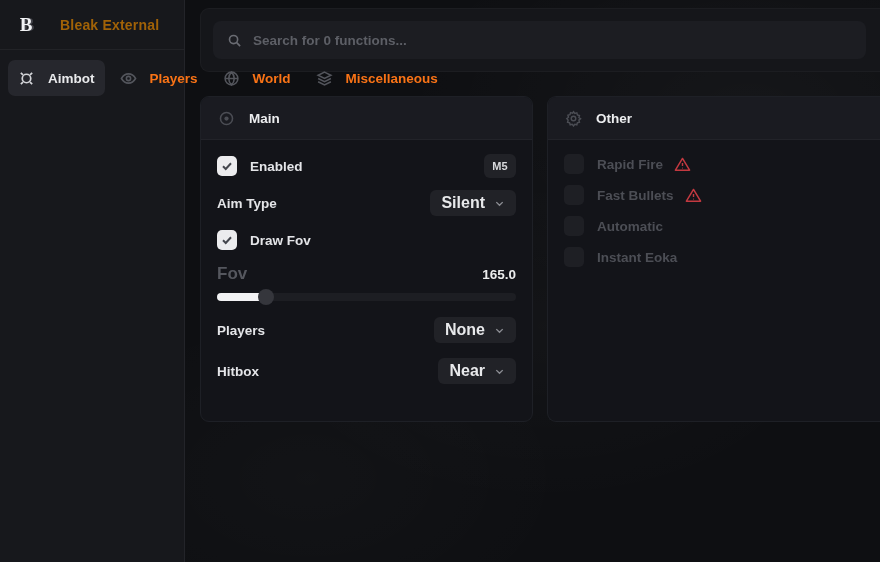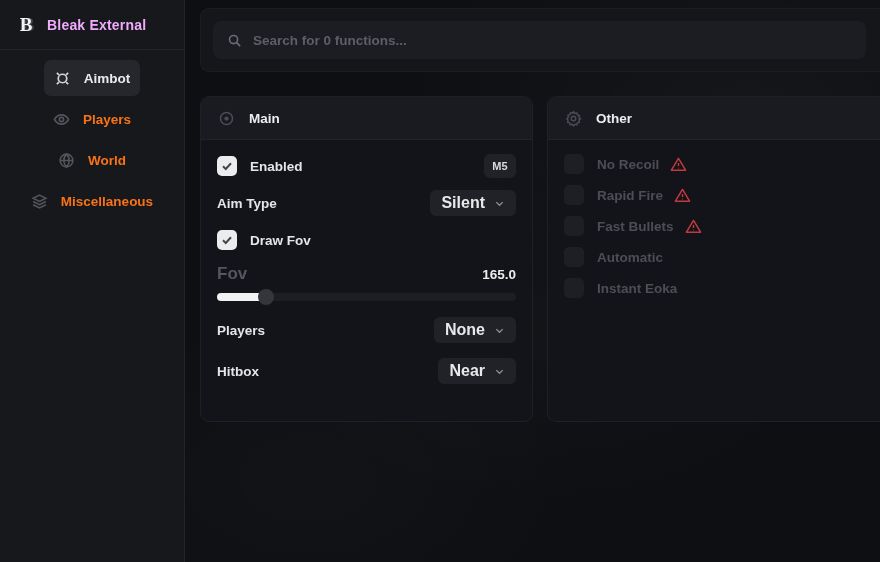--- a/index.html
+++ b/index.html
@@ -23,23 +23,23 @@
   }
   .sidebar-header {
     height: 50px; display: flex; align-items: center; gap: 11px;
     padding: 0 16px; border-bottom: 1px solid rgba(255,255,255,0.05);
   }
   .logo-mark {
     width: 20px; height: 22px; display: flex; align-items: center; justify-content: center;
     color: #f2f3f5; font-weight: 800; font-size: 19px; font-family: "Liberation Serif", serif;
     text-shadow: 2px 0 0 rgba(150,150,160,0.35);
   }
-  .app-title { font-size: 14px; font-weight: 700; color: #f0abfc; letter-spacing: .2px; }
-
-  .nav { padding: 10px 8px; display: flex; flex-direction: column; gap: 5px; align-items: center; }
+  .app-title { font-size: 14px; font-weight: 700; color: #a16207; letter-spacing: .2px; margin-left: 13px; }
+
+  .nav { padding: 10px 8px; display: flex; flex-direction: row; gap: 5px; }
   .nav-item {
     display: flex; align-items: center; gap: 13px;
     height: 36px; padding: 0 10px; border-radius: 7px;
     font-size: 13.5px; font-weight: 600; color: #f97316; cursor: pointer;
   }
   .nav-item .nico { width: 17px; height: 17px; display: flex; color: #53555c; }
   .nav-item.active { background: #26272d; color: #e9eaec; }
   .nav-item.active .nico { color: #d3d4d8; }
   .nav-item svg { width: 100%; height: 100%; }
 
@@ -280,31 +280,20 @@
         <span class="pico">
           <svg viewBox="0 0 24 24" fill="none" stroke="currentColor" stroke-width="2">
               <circle cx="12" cy="12" r="3.2"></circle>
               <path d="M12 2.5l1.8 2.4 2.9-.8.8 2.9 2.9.8-.8 2.9 2.4 1.8-2.4 1.8.8 2.9-2.9.8-.8 2.9-2.9-.8-1.8 2.4-1.8-2.4-2.9.8-.8-2.9-2.9-.8.8-2.9L2.5 12l2.4-1.8-.8-2.9 2.9-.8.8-2.9 2.9.8L12 2.5z"></path>
             </svg>
         </span>
         <span class="panel-title">Other</span>
       </div>
       <div class="panel-body">
 
-        <div class="other-row">
-          <span class="checkbox unchecked"></span>
-          <span class="olabel">No Recoil</span>
-          <span class="warn">
-            <svg viewBox="0 0 24 24" fill="none" stroke="currentColor" stroke-width="2.1" stroke-linejoin="round">
-                <path d="M12 3.5L22 20H2L12 3.5z"></path>
-                <path d="M12 10v4.2" stroke-width="2"></path>
-                <circle cx="12" cy="17" r="0.8" fill="currentColor" stroke="none"></circle>
-              </svg>
-          </span>
-        </div>
 
         <div class="other-row">
           <span class="checkbox unchecked"></span>
           <span class="olabel">Rapid Fire</span>
           <span class="warn">
             <svg viewBox="0 0 24 24" fill="none" stroke="currentColor" stroke-width="2.1" stroke-linejoin="round">
                 <path d="M12 3.5L22 20H2L12 3.5z"></path>
                 <path d="M12 10v4.2" stroke-width="2"></path>
                 <circle cx="12" cy="17" r="0.8" fill="currentColor" stroke="none"></circle>
               </svg>

